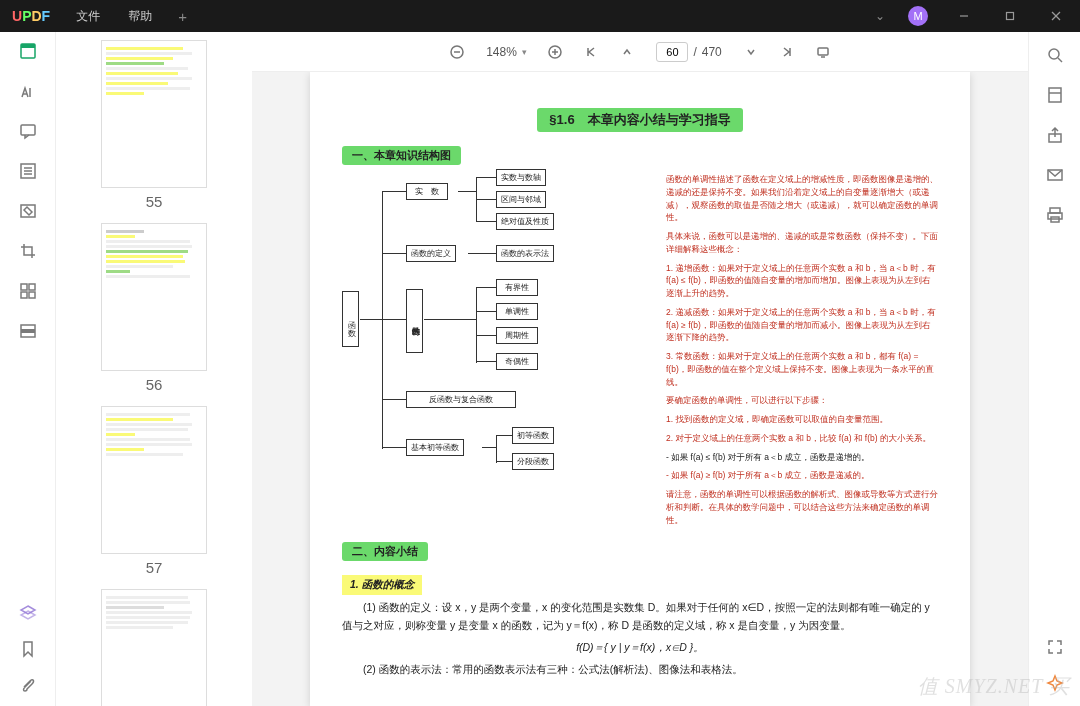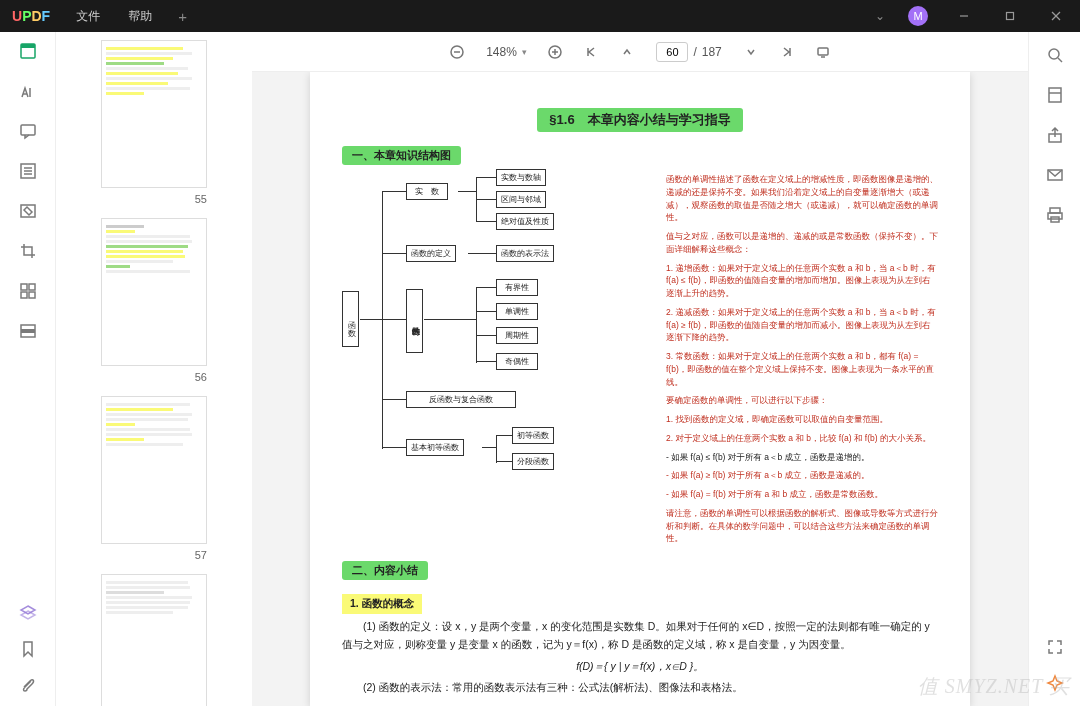--- a/index.html
+++ b/index.html
@@ -18,21 +18,21 @@
 .win-btn svg { width: 10px; height: 10px; stroke: #999; fill: none; stroke-width: 1.2; }
 .main { height: 674px; display: flex; }
 .strip { width: 56px; background: #fff; border-right: 1px solid #eee; display: flex; flex-direction: column; align-items: center; padding-top: 10px; gap: 22px; }
 .strip .ic { width: 18px; height: 18px; color: #7a7a7a; cursor: pointer; display: flex; align-items: center; justify-content: center; }
 .strip .ic svg { width: 18px; height: 18px; stroke: currentColor; fill: none; stroke-width: 1.5; }
 .strip .ic.active { color: #17a567; }
 .strip .bottom { margin-top: auto; padding-bottom: 12px; display: flex; flex-direction: column; gap: 18px; align-items:center; }
 .strip .stack { width: 18px; height: 18px; color:#9a7fd8; }
 .thumbs { width: 196px; background: #fff; padding: 8px 0 0 0; overflow-y: auto; }
 .thumb { margin: 0 auto 8px auto; width: 106px; }
-.thumb .lbl { text-align: right; font-size: 11px; color: #666; padding: 5px 0; }
+.thumb .lbl { text-align: center; font-size: 15px; color: #666; padding: 5px 0; }
 .thumb .ph { width:106px; height: 148px; border:1px solid #ddd; background:#fff; font-size:3px; line-height:4px; padding:4px; color:#888; overflow:hidden;}
 .thumb .ph .hl{ display:block; height:3px; margin:2px 0;}
 .yl{background:#fafa77;} .gr{background:#9edb85;}
 .center { flex: 1; background: #f3f3f3; display: flex; flex-direction: column; }
 .toolbar { height: 40px; background: #fff; display: flex; align-items: center; justify-content: center; gap: 22px; font-size: 12px; color: #555; border-bottom: 1px solid #eee; }
 .tb-btn { cursor: pointer; color: #777; display:flex; align-items:center;}
 .tb-btn svg { width:14px; height:14px; stroke:currentColor; fill:none; stroke-width:1.5;}
 .zoom { display: flex; align-items: center; gap: 5px;}
 .page-ind { display: flex; align-items: center; gap: 5px; }
 .page-ind input { width: 32px; height: 20px; border: 1px solid #ccc; text-align: center; font-size: 11px; border-radius:3px;}
@@ -51,21 +51,21 @@
 .doc-body { display:flex; gap:14px; }
 .diagram { flex:0 0 310px; position:relative; height:280px;}
 .annot { flex:1; font-size:8.5px; color:#c03020; line-height:1.5;}
 .annot p { margin-bottom:6px; }
 .annot .blk{color:#222;}
 .diagram .node{position:absolute; border:1px solid #333; background:#fff; font-size:8px; padding:2px 4px; text-align:center; min-width:42px;}
 .diagram .vline{position:absolute; width:1px; background:#333;}
 .diagram .hline{position:absolute; height:1px; background:#333;}
 .content-text { font-size:10.5px; line-height:1.7; color:#222; margin-top:6px;}
 .content-text p { text-indent:2em; }
-.sub-hl { display:inline-block; background:#fafa77; padding:1px 8px; font-size:10.5px; font-weight:bold; margin: 6px 0 4px 0;}
+.sub-hl { display:inline-block; background:#fafa77; padding:1px 8px; font-size:10.5px; font-weight:bold; margin: 6px 0 4px 0; font-style: italic;}
 .formula { text-align:center; font-style:italic; margin:4px 0;}
 .watermark{position:absolute; right:10px; bottom:6px; font-size:20px; color:#bbb; font-style:italic; opacity:.45; letter-spacing:1px; font-family: "Microsoft YaHei";}
 </style>
 </head>
 <body>
 
 <div class="titlebar">
   <div class="logo"><span>U</span><span>P</span><span>D</span><span>F</span></div>
   <div class="menu-item">文件</div>
   <div class="menu-item">帮助</div>
@@ -250,21 +250,21 @@
           </svg>
         </div>
       <div class="tb-btn">
           <svg viewBox="0 0 14 14">
             <path d="M4 9 L7 5 L10 9"></path>
           </svg>
         </div>
       <div class="page-ind">
         <input value="60" style="">
         <span>/</span>
-        <span>187</span>
+        <span>470</span>
       </div>
       <div class="tb-btn">
           <svg viewBox="0 0 14 14">
             <path d="M4 5 L7 9 L10 5"></path>
           </svg>
         </div>
       <div class="tb-btn">
           <svg viewBox="0 0 14 14">
             <path d="M4 3 L9 7 L4 11 M10 3 L10 11"></path>
           </svg>
@@ -322,30 +322,29 @@
             <div class="node" style="left:64px;top:266px">基本初等函数</div>
               <div class="hline" style="left:140px;top:274px;width:14px"></div>
               <div class="vline" style="left:154px;top:262px;height:28px"></div>
               <div class="hline" style="left:154px;top:262px;width:16px"></div>
               <div class="node" style="left:170px;top:254px">初等函数</div>
               <div class="hline" style="left:154px;top:288px;width:16px"></div>
               <div class="node" style="left:170px;top:280px">分段函数</div>
           </div>
           <div class="annot">
             <p>函数的单调性描述了函数在定义域上的增减性质，即函数图像是递增的、递减的还是保持不变。如果我们沿着定义域上的自变量逐渐增大（或递减），观察函数的取值是否随之增大（或递减），就可以确定函数的单调性。</p>
-            <p>值与之对应，函数可以是递增的、递减的或是常数函数（保持不变）。下面详细解释这些概念：</p>
+            <p>具体来说，函数可以是递增的、递减的或是常数函数（保持不变）。下面详细解释这些概念：</p>
             <p>1. 递增函数：如果对于定义域上的任意两个实数 a 和 b，当 a＜b 时，有 f(a) ≤ f(b)，即函数的值随自变量的增加而增加。图像上表现为从左到右逐渐上升的趋势。</p>
             <p>2. 递减函数：如果对于定义域上的任意两个实数 a 和 b，当 a＜b 时，有 f(a) ≥ f(b)，即函数的值随自变量的增加而减小。图像上表现为从左到右逐渐下降的趋势。</p>
             <p>3. 常数函数：如果对于定义域上的任意两个实数 a 和 b，都有 f(a) = f(b)，即函数的值在整个定义域上保持不变。图像上表现为一条水平的直线。</p>
             <p>要确定函数的单调性，可以进行以下步骤：</p>
             <p>1. 找到函数的定义域，即确定函数可以取值的自变量范围。</p>
             <p>2. 对于定义域上的任意两个实数 a 和 b，比较 f(a) 和 f(b) 的大小关系。</p>
             <p class="blk">- 如果 f(a) ≤ f(b) 对于所有 a＜b 成立，函数是递增的。</p>
             <p>- 如果 f(a) ≥ f(b) 对于所有 a＜b 成立，函数是递减的。</p>
-            <p>- 如果 f(a) = f(b) 对于所有 a 和 b 成立，函数是常数函数。</p>
             <p>请注意，函数的单调性可以根据函数的解析式、图像或导数等方式进行分析和判断。在具体的数学问题中，可以结合这些方法来确定函数的单调性。</p>
           </div>
         </div>
         <div class="sec-heading"><span class="pill">二、内容小结</span></div>
         <div class="content-text">
           <span class="sub-hl">1. 函数的概念</span>
           <p>(1) 函数的定义：设 x，y 是两个变量，x 的变化范围是实数集 D。如果对于任何的 x∈D，按照一定的法则都有唯一确定的 y 值与之对应，则称变量 y 是变量 x 的函数，记为 y＝f(x)，称 D 是函数的定义域，称 x 是自变量，y 为因变量。</p>
           <div class="formula">f(D)＝{ y | y＝f(x)，x∈D }。</div>
           <p>(2) 函数的表示法：常用的函数表示法有三种：公式法(解析法)、图像法和表格法。</p>
           

